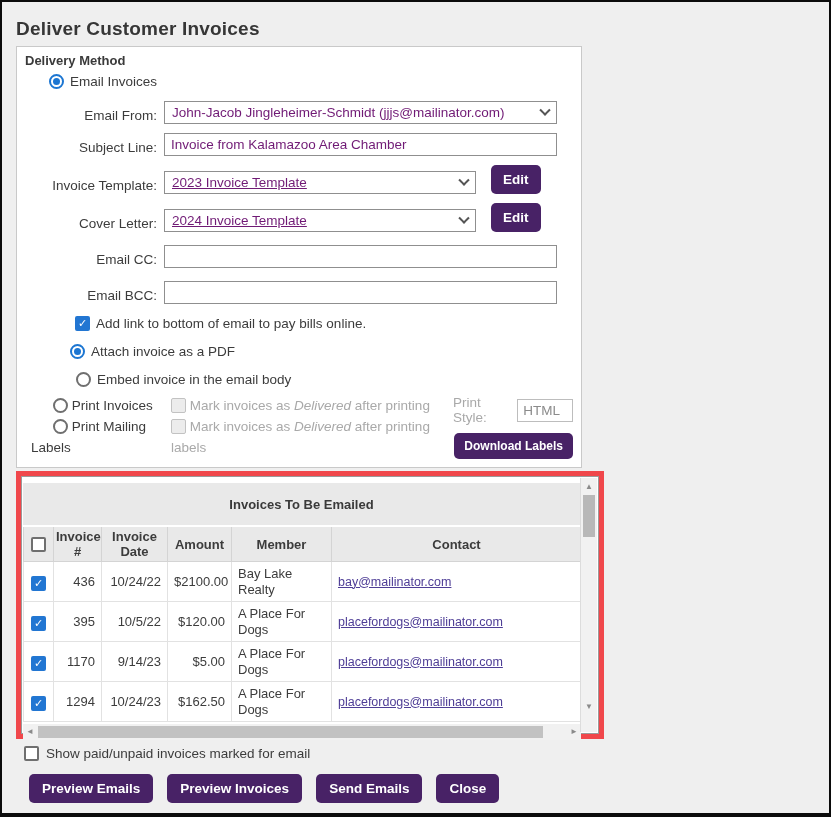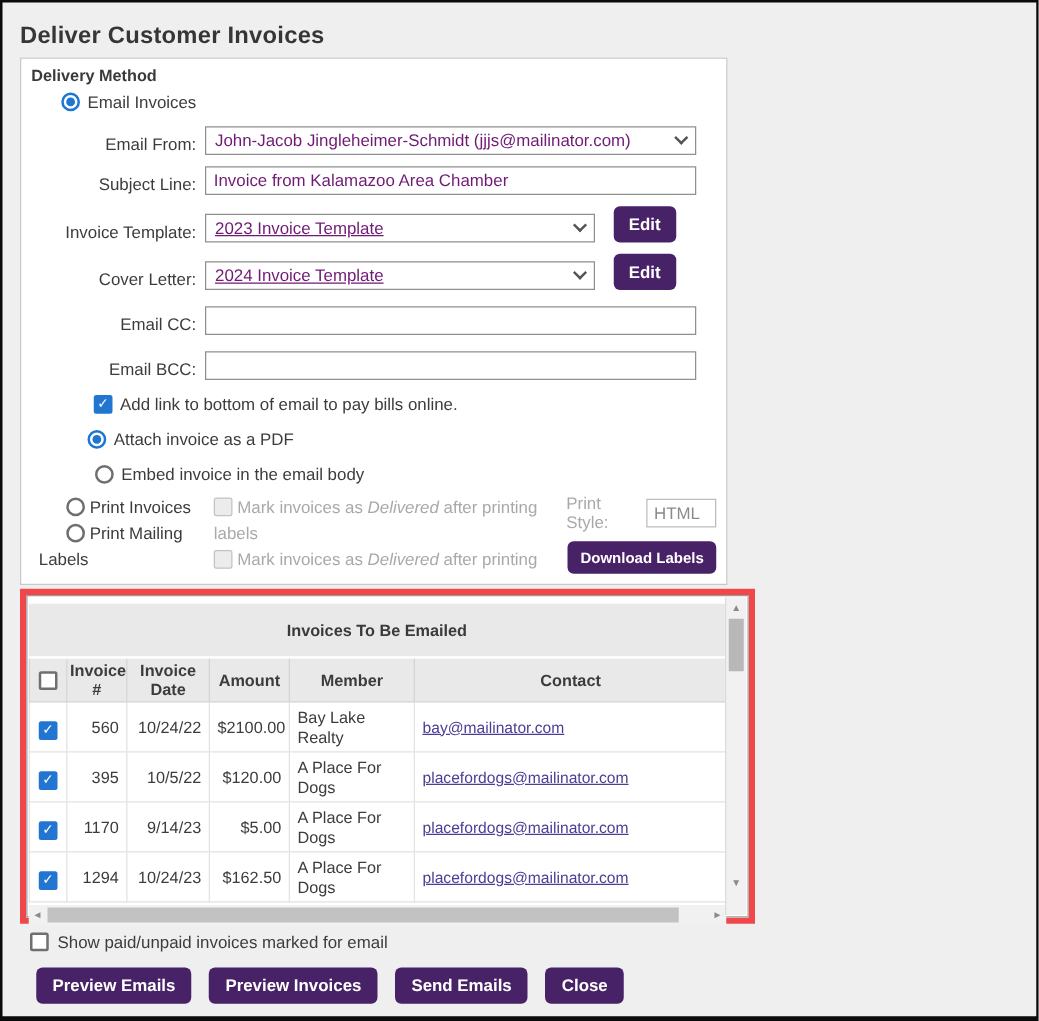--- a/index.html
+++ b/index.html
@@ -166,23 +166,23 @@
 
     <div class="print-grid">
       <div class="pg-col1">
         <div class="wrapline"><span class="radio"></span>
           <span>Print Invoices</span></div>
         <div class="wrapline"><span class="radio"></span>
           <span>Print Mailing Labels</span></div>
       </div>
       <div class="pg-col2">
         <div class="wrapline"><span class="cb disabled"></span>
+          <span>Mark invoices as </span><em>Delivered</em><span> after printing</span></div>
+        <div class="wrapline"><span class="cb disabled"></span>
           <span>Mark invoices as </span><em>Delivered</em><span> after printing labels</span></div>
-        <div class="wrapline"><span class="cb disabled"></span>
-          <span>Mark invoices as </span><em>Delivered</em><span> after printing</span></div>
       </div>
       <div class="pg-col3">
         <div class="ps-row">
           <span>Print Style:</span>
           <div class="ps-sel">
             <span>HTML</span>
             <span class="chev"></span>
           </div>
         </div>
         <div class="dl-row">
@@ -209,21 +209,21 @@
               <tr>
             <th><span class="cb"></span></th>
             <th>Invoice #</th>
             <th>Invoice Date</th>
             <th>Amount</th>
             <th>Member</th>
             <th>Contact</th>
           </tr>
           <tr>
             <td class="c"><span class="cb on">✓</span></td>
-            <td class="r">560</td>
+            <td class="r">436</td>
             <td class="r">10/24/22</td>
             <td class="r">$2100.00</td>
             <td>Bay Lake Realty</td>
             <td><a class="mail" href="#">bay@mailinator.com</a></td>
           </tr>
           <tr>
             <td class="c"><span class="cb on">✓</span></td>
             <td class="r">395</td>
             <td class="r">10/5/22</td>
             <td class="r">$120.00</td>

